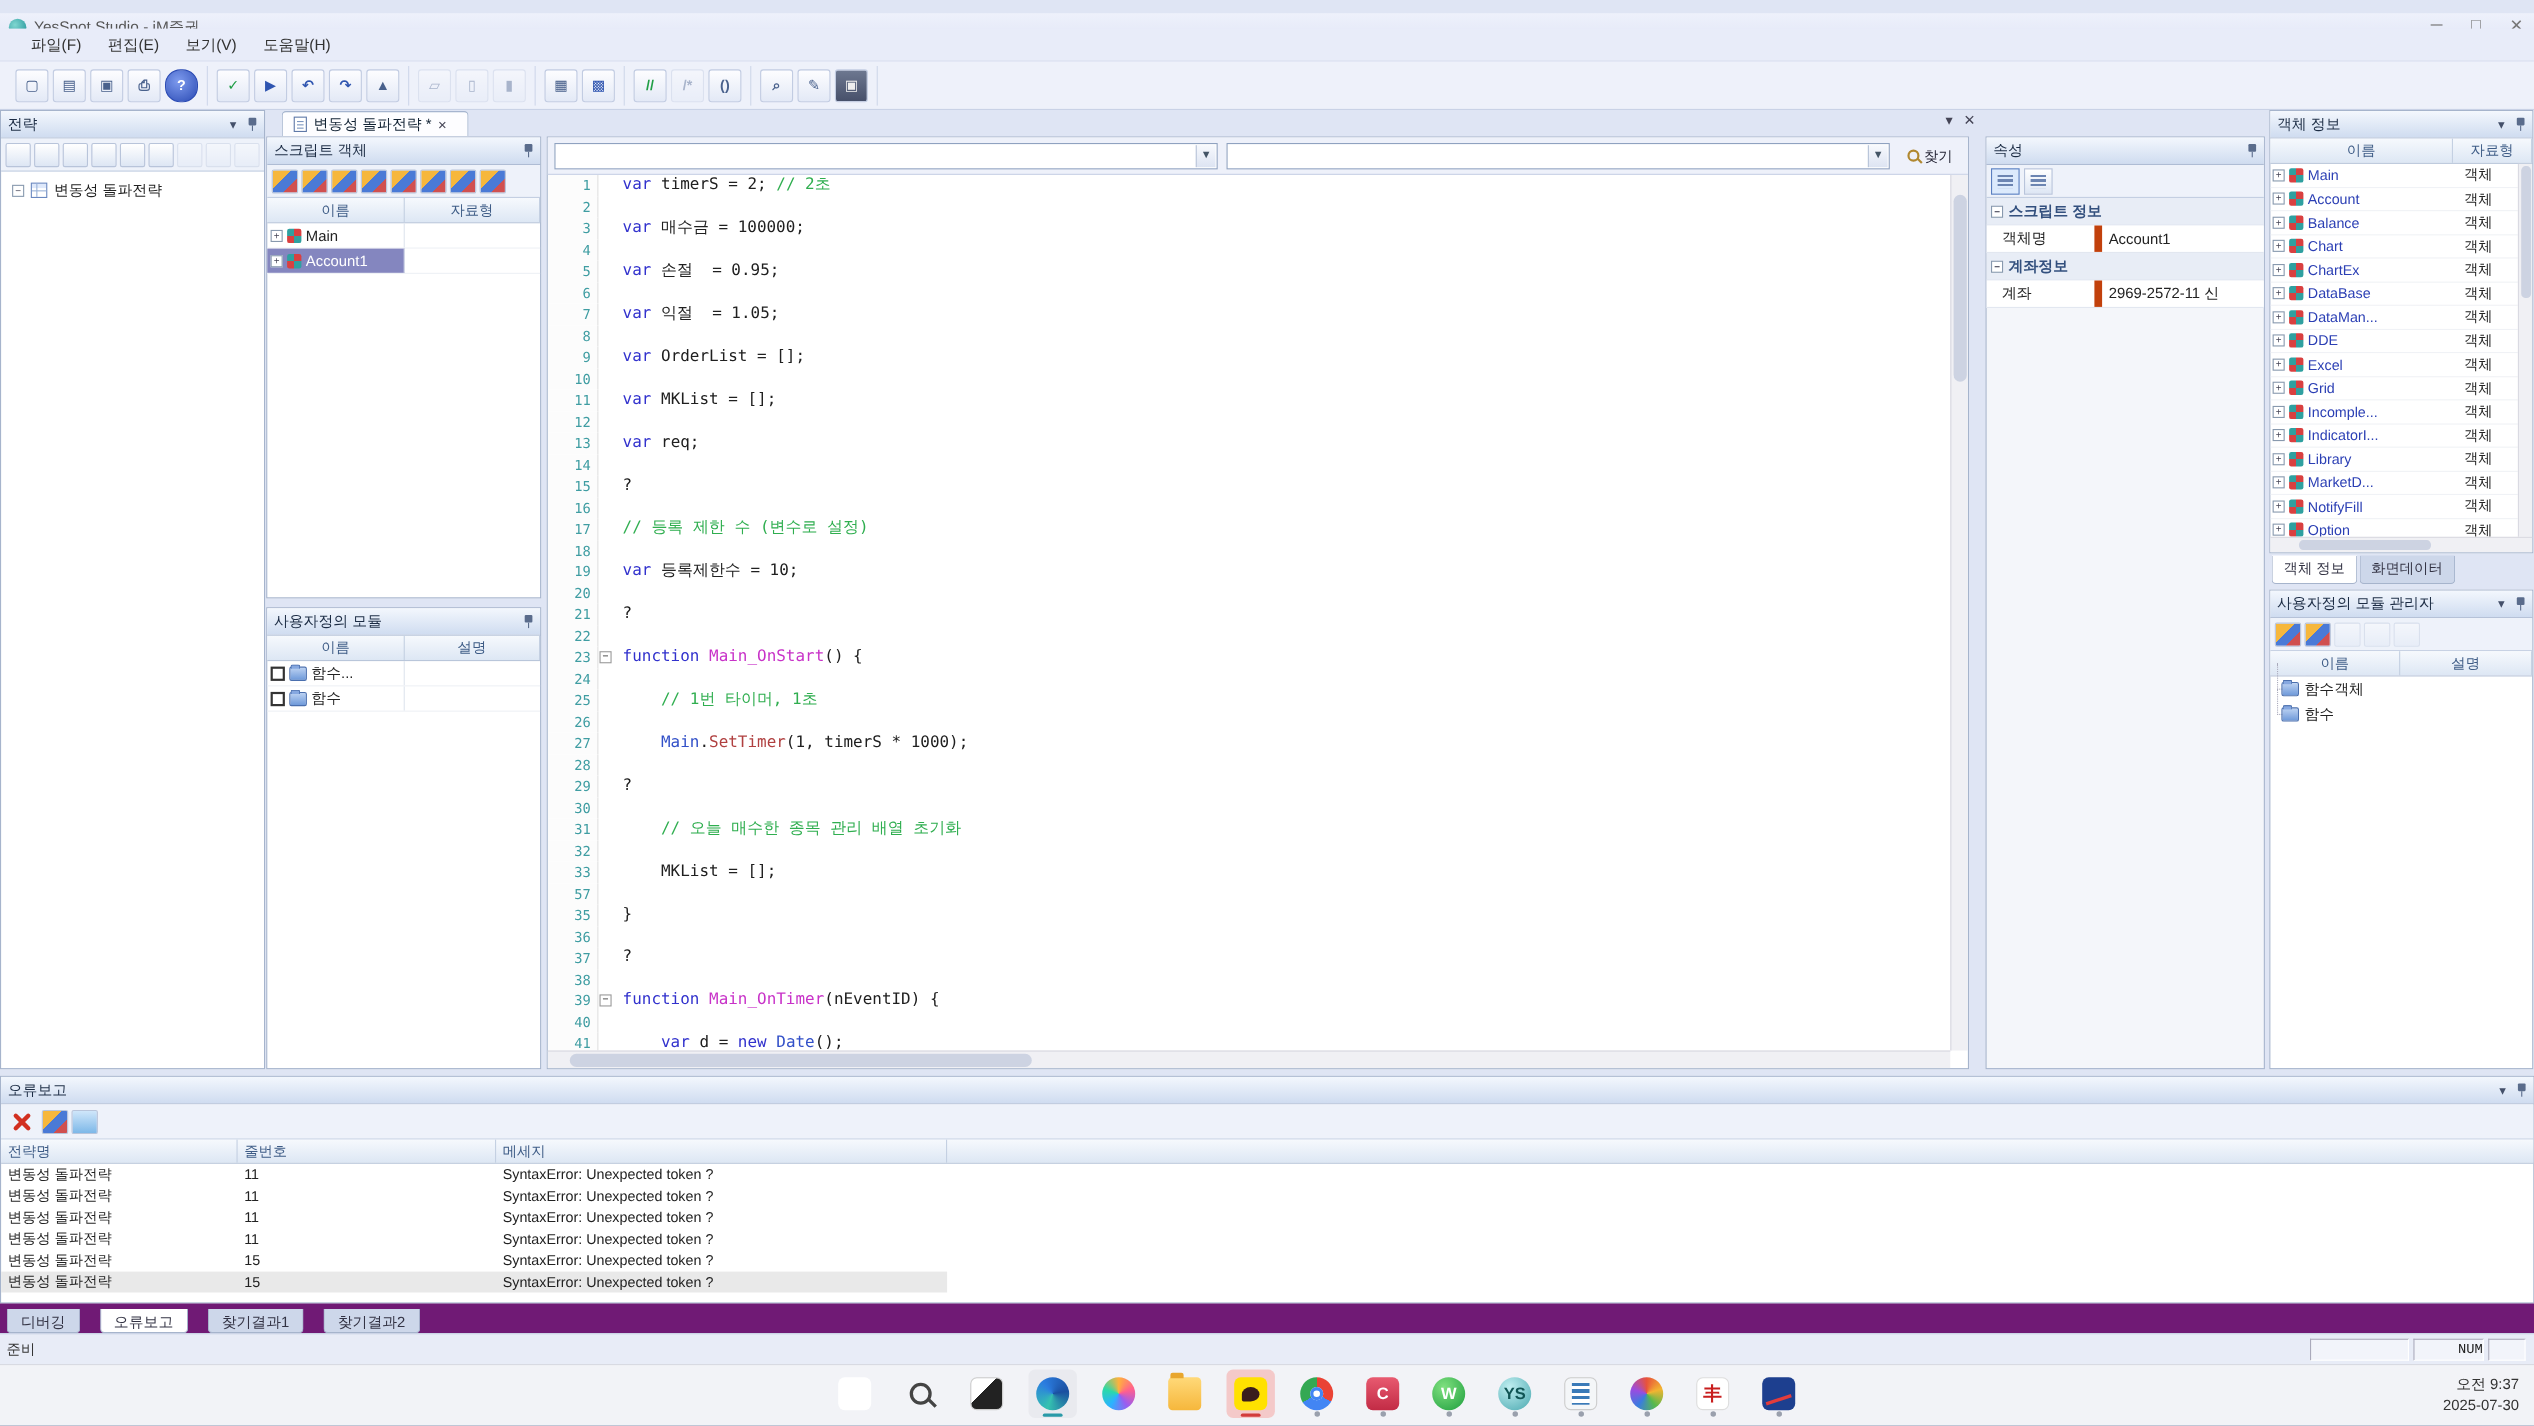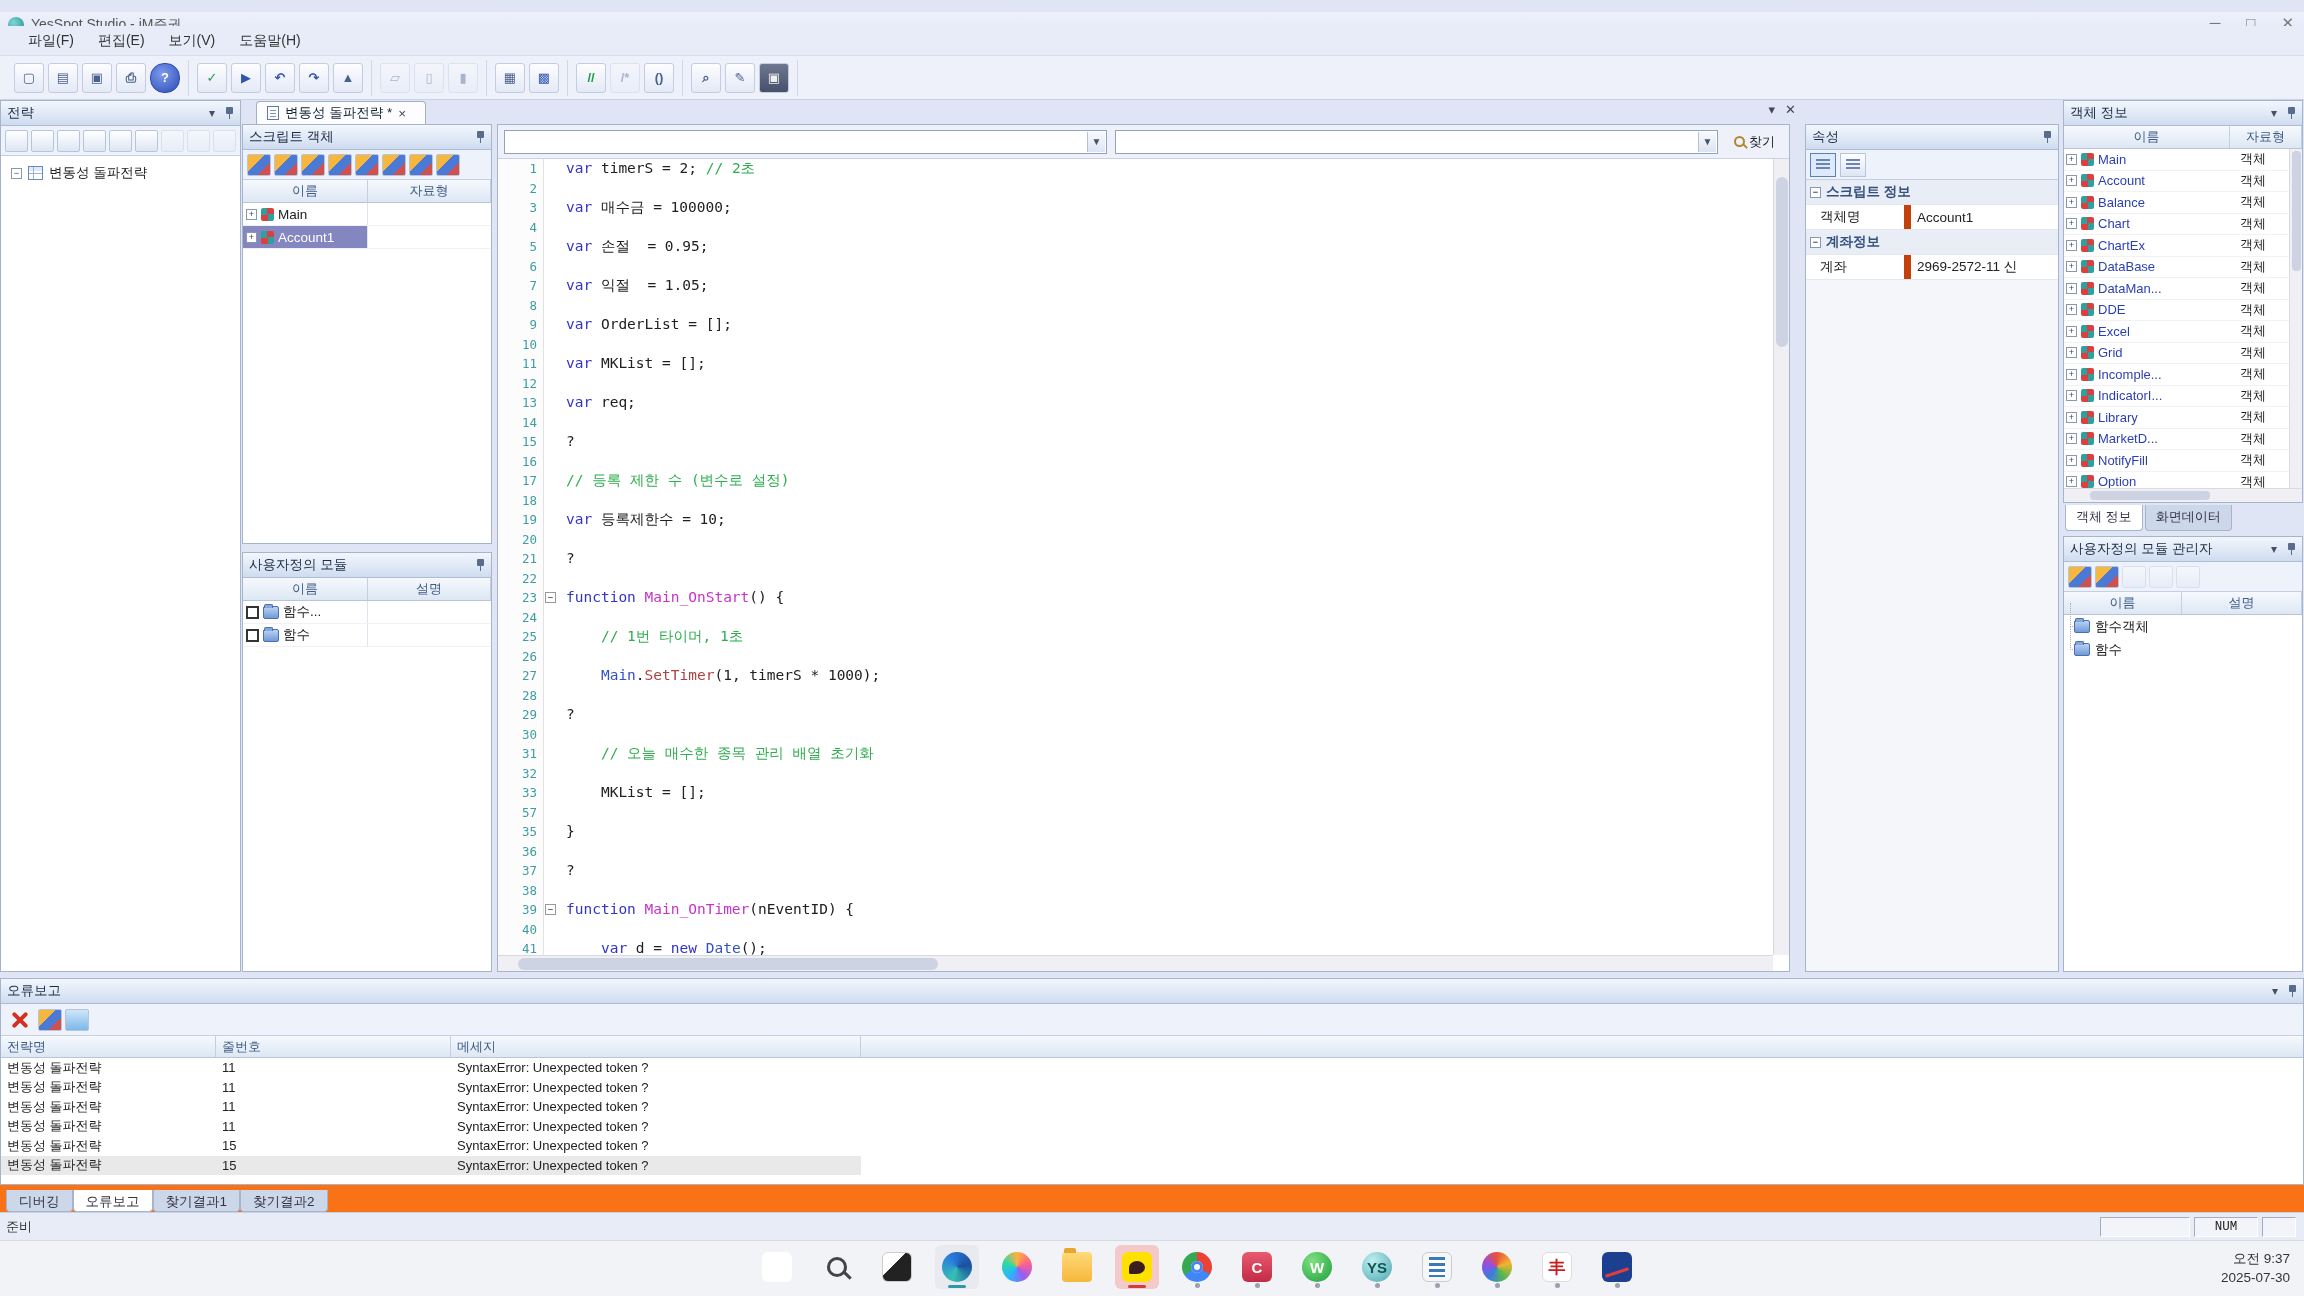--- a/index.html
+++ b/index.html
@@ -133,26 +133,26 @@
   
   #p-errors { left:0; top:978px; width:2304px; height:207px; background:#fff; border:1px solid #a6b4cc; }
   .err-x { width:18px; height:18px; position:relative; margin:0 6px; }
   .err-x::before,.err-x::after { content:""; position:absolute; left:-1px; top:7px; width:20px; height:4px; background:#d23020; border-radius:2px; }
   .err-x::before { transform:rotate(45deg); } .err-x::after { transform:rotate(-45deg); }
   .erow { display:flex; height:19.5px; align-items:center; font-size:13px; }
   .erow.sel { background:#e9e9e9; width:860px; }
   .ec1 { width:215px; padding-left:6px; } .ec2 { width:235px; padding-left:6px; } .ec3 { flex:1; padding-left:6px; }
 
   
-  #bottomtabs { position:absolute; left:0; top:1185px; width:2304px; height:27px; background:#f97316; display:flex; gap:0; padding:5px 0 0 6px; font-size:13.5px; }
+  #bottomtabs { position:absolute; left:0; top:1185px; width:2304px; height:27px; background:#701a75; display:flex; gap:18px; padding:5px 0 0 6px; font-size:13.5px; }
   .btab { padding:3px 12px; border:1px solid #a6b4cc; border-top:none; background:#cdd7ea; color:#334; border-radius:0 0 4px 4px; }
   .btab.on { background:#fff; }
   #statusbar { position:absolute; left:0; top:1212px; width:2304px; height:28px; background:#e8ecf7; border-top:1px solid #c8d0e4; display:flex; align-items:center; padding:0 6px; font-size:13px; color:#333;font-family:Liberation Mono, monospace; }
   .sboxes { position:absolute; right:8px; top:4px; display:flex; gap:4px; }
-  .sbox { height:20px; border:1px solid; border-color:#aab #fff #fff #aab; background:#f2f4fa; min-width:64px; text-align:center; font-size:12.5px; line-height:19px; color:#222; }
+  .sbox { height:20px; border:1px solid; border-color:#aab #fff #fff #aab; background:#f2f4fa; min-width:64px; text-align:right; font-size:12.5px; line-height:19px; color:#222; }
 
   
   #taskbar { position:absolute; left:0; top:1240px; width:2304px; height:56px; background:#f2f3f7; border-top:1px solid #d8dae2; }
   .tk-center { position:absolute; left:755px; top:4px; display:flex; gap:16px; }
   .tkslot { width:44px; height:44px; border-radius:6px; display:flex; flex-direction:column; align-items:center; justify-content:center; position:relative; }
   .tkslot.hl-red { background:#f4c9c9; }
   .tkslot.hl-lt { background:#e9eaef; }
   .tkic { width:30px; height:30px; border-radius:6px; display:flex; align-items:center; justify-content:center; font-weight:bold; font-size:15px; color:#fff; }
   .uline { position:absolute; bottom:1px; width:18px; height:3px; border-radius:2px; }
   .dot { position:absolute; bottom:1px; width:5px; height:5px; border-radius:50%; background:#9aa0ad; }

